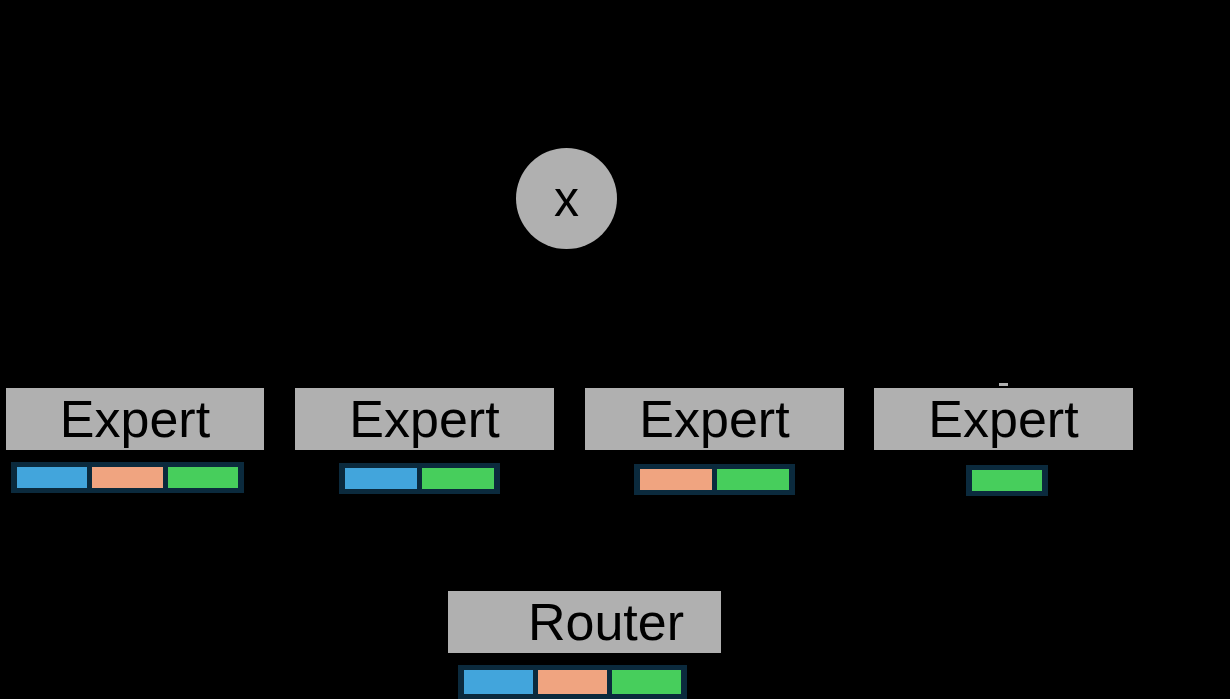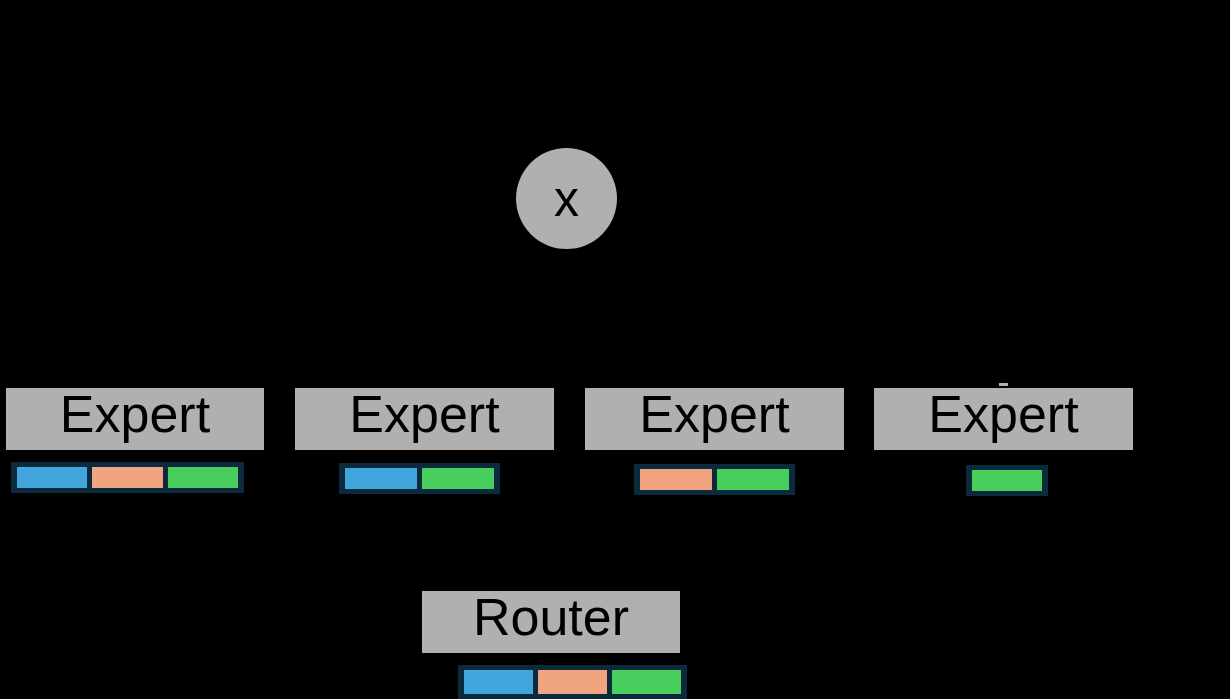--- a/index.html
+++ b/index.html
@@ -33,20 +33,21 @@
     font-size: 50px;
     line-height: 1;
     font-family: "Liberation Sans", sans-serif;
   }
 
   
   .node-box {
     position: absolute;
     background: #b0b0b0;
     display: flex;
+    align-items: center;
     justify-content: center;
     color: #000000;
     font-size: 52px;
     line-height: 1;
     letter-spacing: 0px;
     font-family: "Liberation Sans", sans-serif;
   }
 
   
   .token-bar {
@@ -104,21 +105,21 @@
     <div class="token-slot" style="background:#47ce5c;"></div>
   </div>
 
   <div class="node-box" style="left:874px; top:388px; width:259px; height:62px;">
     <span>Expert</span>
   </div>
   <div class="token-bar" style="left:966px; top:465px; width:82px; height:31px;">
     <div class="token-slot" style="background:#47ce5c;"></div>
   </div>
 
-  <div class="node-box" style="left:422px; top:591px; width:258px; height:62px;">
+  <div class="node-box" style="left:448px; top:591px; width:230px; height:62px;padding-left:43px;">
     <span>Router</span>
   </div>
   <div class="token-bar" style="left:458px; top:665px; width:229px; height:34px;">
     <div class="token-slot" style="background:#42a5dc;"></div>
     <div class="token-slot" style="background:#f0a480;"></div>
     <div class="token-slot" style="background:#47ce5c;"></div>
   </div>
 
 </div>
 

